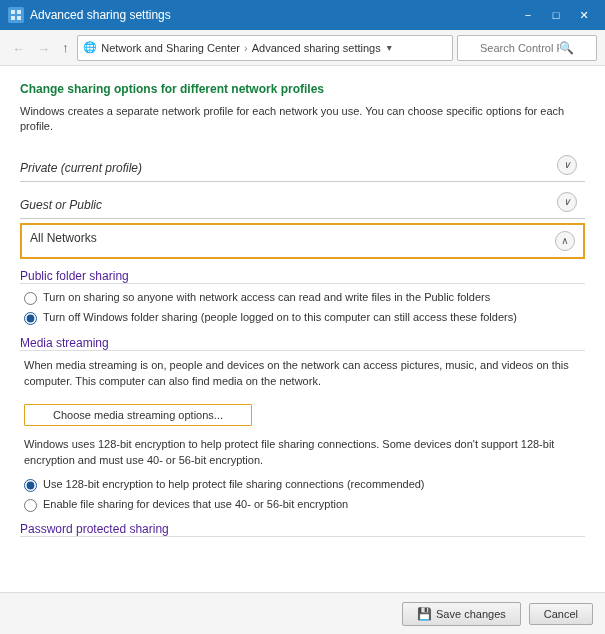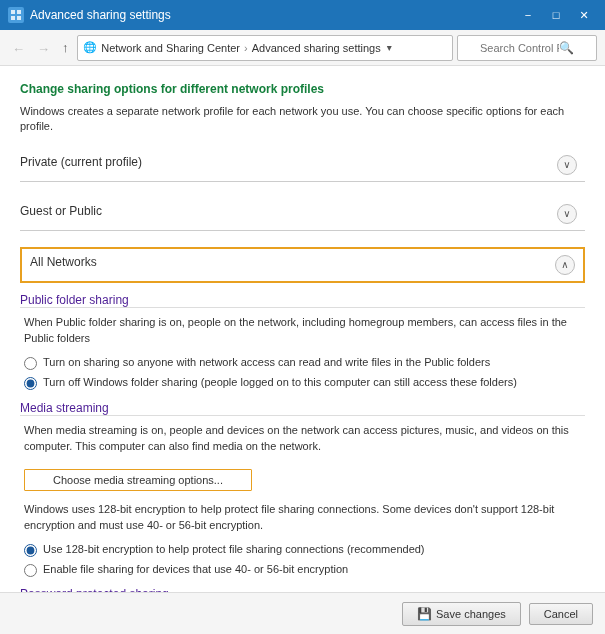--- a/index.html
+++ b/index.html
@@ -141,26 +141,27 @@
     .page-desc {
       font-size: 11px;
       color: #333;
       margin-bottom: 14px;
       line-height: 1.4;
     }
 
     
     .section-header {
       display: flex;
-      align-items: flex-start;
+      align-items: flex-end;
       justify-content: space-between;
       border-bottom: 1px solid #ccc;
       padding: 6px 8px 6px 0;
-      margin-bottom: 16px;
-      cursor: pointer;
+      margin-bottom: 4px;
+      cursor: pointer;
+      font-style: italic;
     }
     .section-header-text {
       font-size: 12px;
       color: #333;
     }
     .section-arrow {
       width: 20px;
       height: 20px;
       border: 1px solid #bbb;
       border-radius: 50%;
@@ -340,21 +341,20 @@
   
   <div class="all-networks-header">
     <span class="all-networks-label">All Networks</span>
     <div class="section-arrow">
       <span>∧</span>
     </div>
   </div>
 
   
   <div class="subsection-title">Public folder sharing</div>
-  <div class="subsection-desc">When Public folder sharing is on, people on the network, including homegroup members, can access files in the Public folders</div>
   <div class="radio-option">
     <input type="radio" name="public_folder" id="pf_on" style="">
     <label class="radio-label" for="pf_on">Turn on sharing so anyone with network access can read and write files in the Public folders</label>
   </div>
   <div class="radio-option">
     <input type="radio" name="public_folder" id="pf_off" checked="" style="">
     <label class="radio-label" for="pf_off">Turn off Windows folder sharing (people logged on to this computer can still access these folders)</label>
   </div>
 
   

